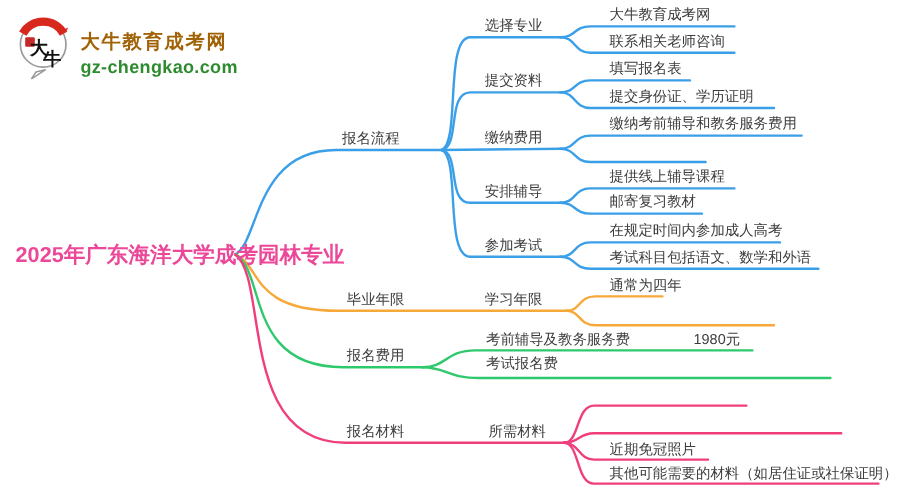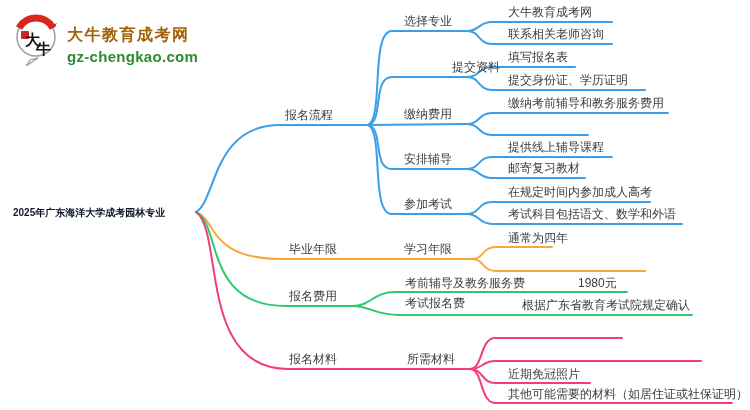--- a/index.html
+++ b/index.html
@@ -6,21 +6,21 @@
   body{
     width:750px;height:410px;background:#ffffff;overflow:hidden;position:relative;
     font-family:"Liberation Sans","DejaVu Sans",sans-serif;
   }
   #stage{position:absolute;left:0;top:0;width:750px;height:410px;}
   svg.connectors{position:absolute;left:0;top:0;}
   .label{
     position:absolute;white-space:nowrap;
     font-size:12px;line-height:17px;color:#3c3c3c;
   }
-  .root-label{font-size:10px;font-weight:600;color:#0f172a;}
+  .root-label{font-size:18px;font-weight:600;color:#ec4899;}
   .logo{position:absolute;left:10px;top:8px;width:220px;height:56px;}
   .logo-title{
     position:absolute;left:57px;top:17px;font-size:16px;font-weight:bold;
     color:#a16207;letter-spacing:1.5px;
   }
   .logo-domain{
     position:absolute;left:57px;top:40px;font-size:15px;font-weight:bold;
     color:#2e8b2f;letter-spacing:0.3px;
   }
   .logo-mascot{position:absolute;left:2px;top:4px;}
@@ -87,31 +87,30 @@
   </div>
 
   <div class="label root-label" style="left:13px;top:204px;">2025年广东海洋大学成考园林专业</div>
 
   <div class="label" style="left:285px;top:107px;">报名流程</div>
   <div class="label" style="left:289px;top:241px;">毕业年限</div>
   <div class="label" style="left:289px;top:288px;">报名费用</div>
   <div class="label" style="left:289px;top:351px;">报名材料</div>
 
   <div class="label" style="left:404px;top:13px;">选择专业</div>
-  <div class="label" style="left:404px;top:59px;margin-left:48px;">提交资料</div>
+  <div class="label" style="left:404px;top:59px;">提交资料</div>
   <div class="label" style="left:404px;top:106px;">缴纳费用</div>
   <div class="label" style="left:404px;top:151px;">安排辅导</div>
   <div class="label" style="left:404px;top:196px;">参加考试</div>
 
   <div class="label" style="left:404px;top:241px;">学习年限</div>
 
   <div class="label" style="left:405px;top:275px;">考前辅导及教务服务费</div>
   <div class="label" style="left:578px;top:275px;">1980元</div>
   <div class="label" style="left:405px;top:295px;font-family:Liberation Serif, serif;">考试报名费</div>
-  <div class="label" style="left:522px;top:297px;">根据广东省教育考试院规定确认</div>
 
   <div class="label" style="left:407px;top:351px;">所需材料</div>
 
   <div class="label" style="left:508px;top:4px;">大牛教育成考网</div>
   <div class="label" style="left:508px;top:26px;">联系相关老师咨询</div>
   <div class="label" style="left:508px;top:49px;">填写报名表</div>
   <div class="label" style="left:508px;top:72px;text-align:right;">提交身份证、学历证明</div>
   <div class="label" style="left:508px;top:95px;">缴纳考前辅导和教务服务费用</div>
   <div class="label" style="left:508px;top:139px;">提供线上辅导课程</div>
   <div class="label" style="left:508px;top:160px;">邮寄复习教材</div>

